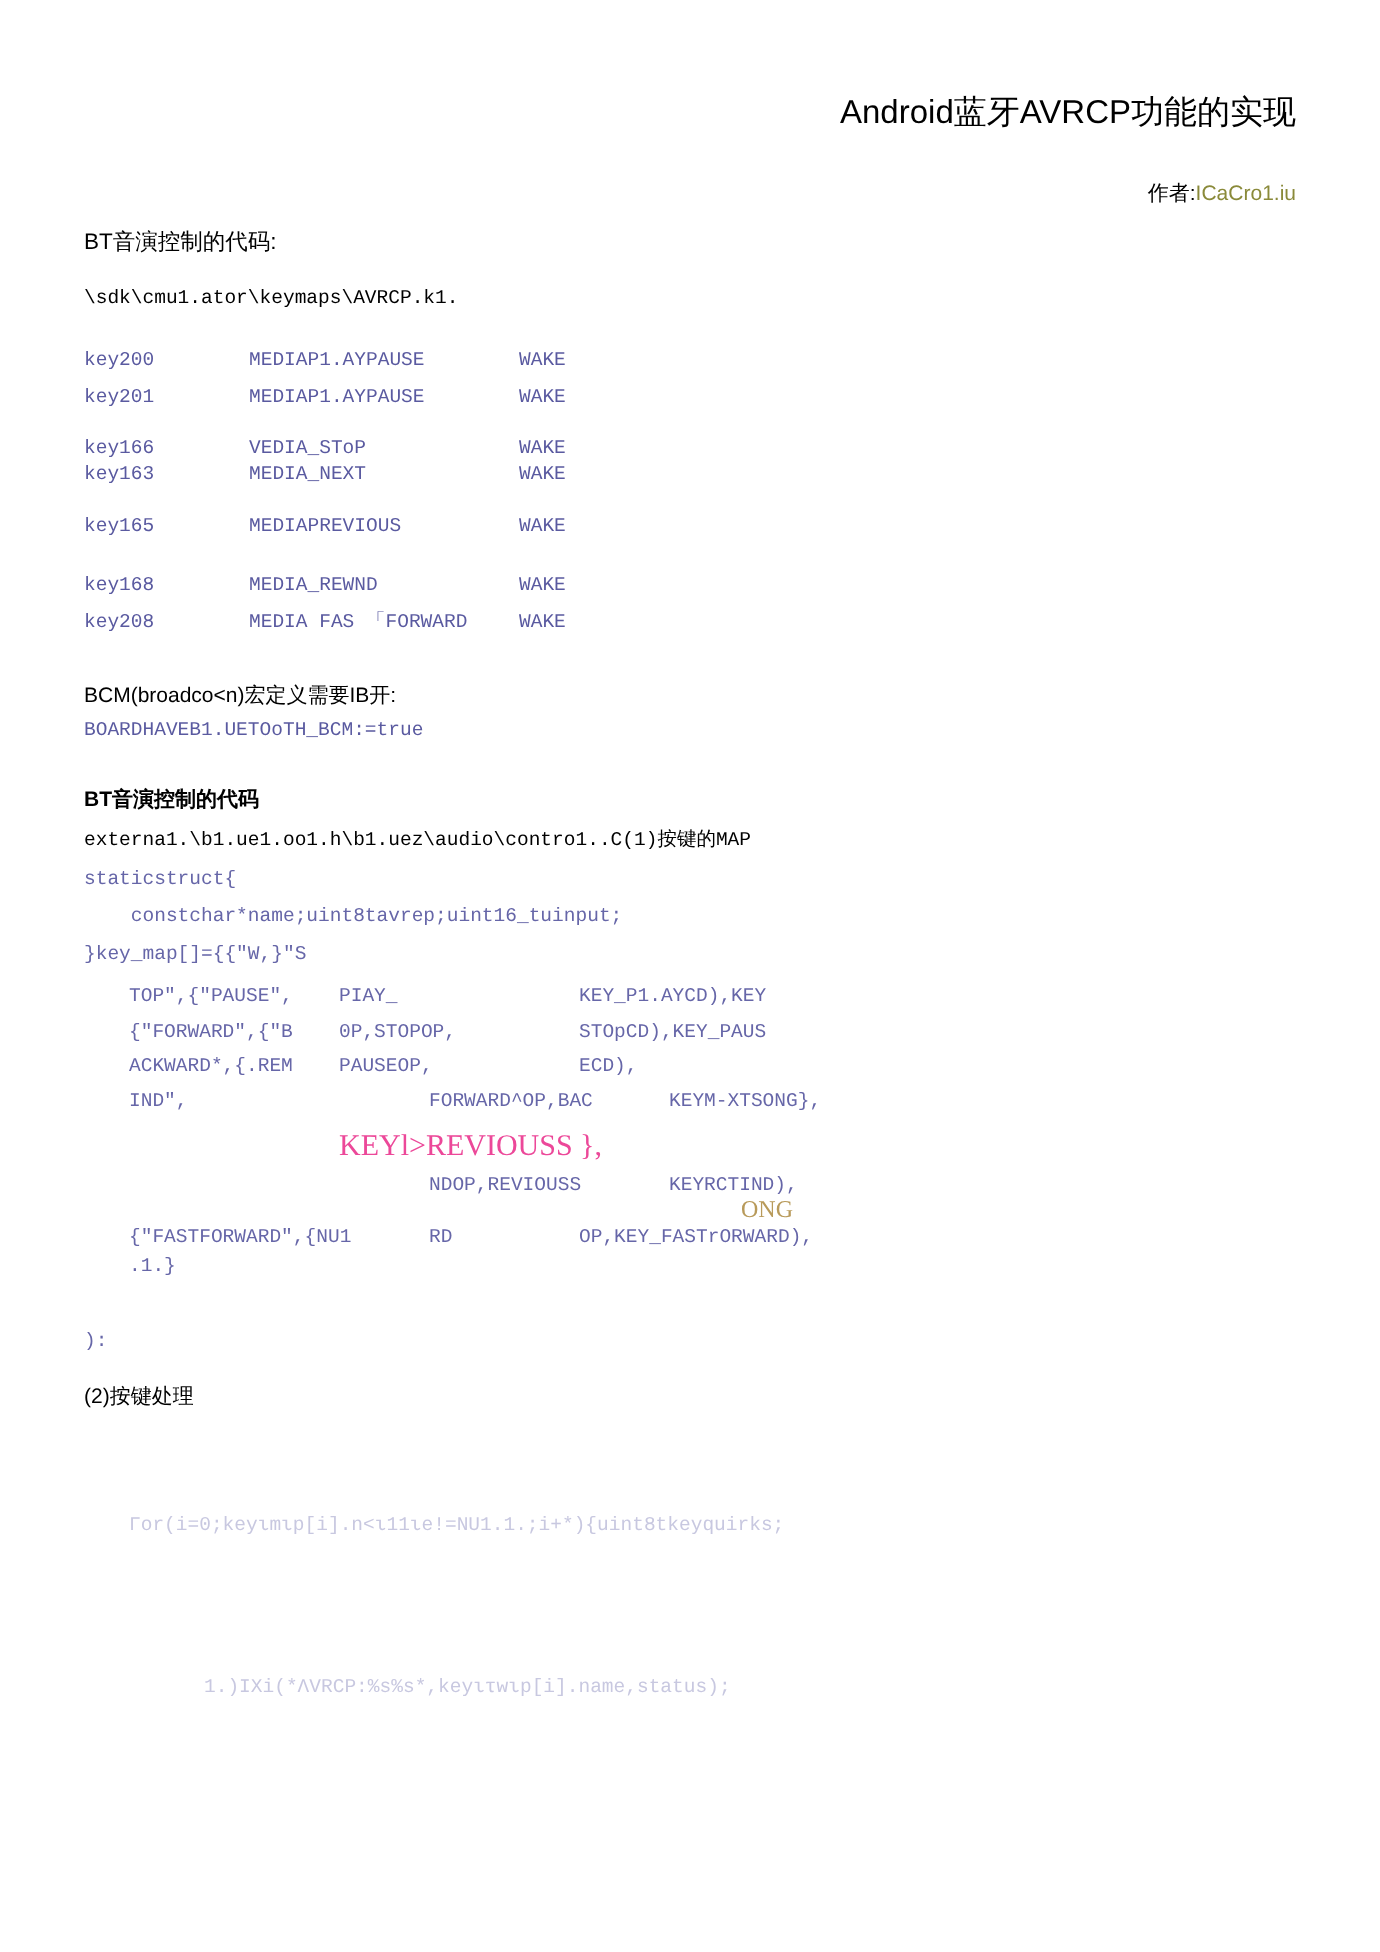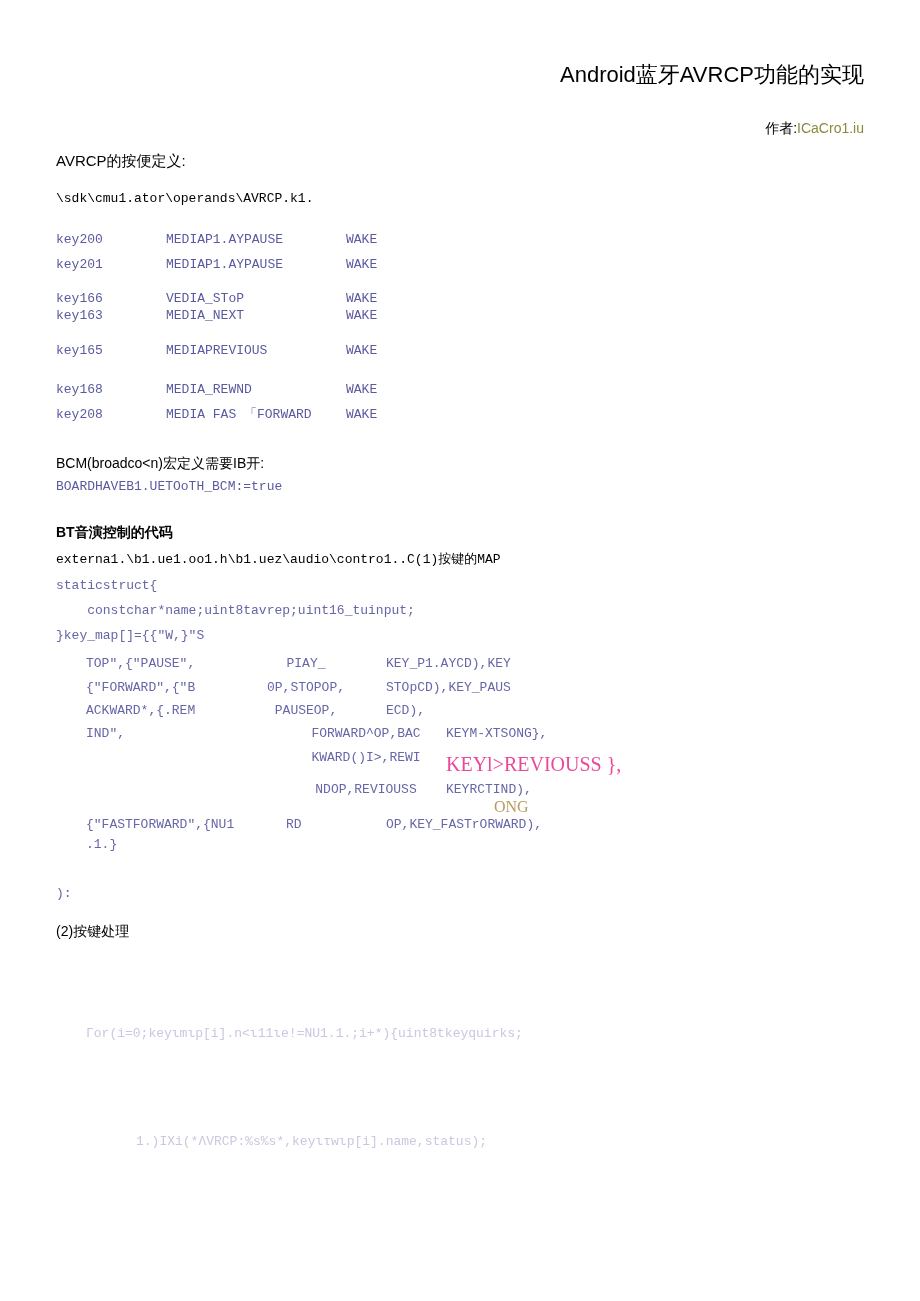--- a/index.html
+++ b/index.html
@@ -69,21 +69,21 @@
     white-space: pre;
   }
   .keymap-block {
     font-family: "Courier New", monospace;
     color: #6666a8;
     line-height: 1.8;
     margin: 4px 0 26px 0;
   }
   .keymap-block .row { display: flex; }
   .km-c1 { width: 170px; padding-left: 30px; }
-  .km-c2 { width: 160px; text-align: center; }
+  .km-c2 { width: 160px; }
   .km-c3 { width: 190px; }
   .km-c4 { width: 180px; }
   .big-key {
     font-family: Liberation Serif, serif;
     color: #ec4899;
     font-size: 20px;
   }
   .ong {
     font-family: "Times New Roman", serif;
     color: #b89a5a;
@@ -94,36 +94,36 @@
     font-size: 14px;
     margin-bottom: 2px;
   }
   .faded {
     font-family: "Courier New", monospace;
     color: #c8c8e0;
     line-height: 2.2;
     white-space: pre-wrap;
     margin-bottom: 10px;
   }
-  .faded .indent1 { padding-left: 30px; display: block; margin-top: 20px; }
+  .faded .indent1 { padding-left: 30px; display: block; margin-top: 4px; }
   .faded .indent2 { padding-left: 80px; display: block; margin-top: 22px; }
   .tgap { height: 14px; }
 </style>
 </head>
 <body>
 
 <h1 class="title">Android蓝牙AVRCP功能的实现</h1>
 
 <div class="author">
   <span>作者:</span><span class="name">ICaCro1.iu</span>
 </div>
 
-<div class="section-header">AVRCP的按便定义:</div>
-
-<div class="mono-black">\sdk\cmu1.ator\operands\AVRCP.k1.</div>
+<div class="section-header">BT音演控制的代码:</div>
+
+<div class="mono-black">\sdk\cmu1.ator\keymaps\AVRCP.k1.</div>
 
 <div class="key-table">
   <div class="row">
     <span class="c1">key200</span>
     <span class="c2">MEDIAP1.AYPAUSE</span>
     <span class="c3">WAKE</span>
   </div>
   <div class="row">
     <span class="c1">key201</span>
     <span class="c2">MEDIAP1.AYPAUSE</span>
@@ -186,21 +186,20 @@
     <span class="km-c2">PAUSEOP,</span>
     <span class="km-c3">ECD),</span>
   </div>
   <div class="row">
     <span class="km-c1">IND",</span>
     <span class="km-c2" style="padding-left:60px;width:220px">FORWARD^OP,BAC</span>
     <span class="km-c4">KEYM-XTSONG},</span>
   </div>
   <div class="row">
     <span class="km-c1"></span>
-    <span class="km-c2" style="padding-left:60px;width:220px">KWARD()I&gt;,REWI</span>
     <span class="big-key km-c4">KEYl&gt;REVIOUSS   },</span>
   </div>
   <div class="row" style="line-height:1.2">
     <span class="km-c1"></span>
     <span class="km-c2" style="padding-left:60px;width:220px">NDOP,REVIOUSS</span>
     <span>
       <span>KEYRCTIND),</span><br>
       <span class="ong">ONG</span>
     </span>
   </div>

